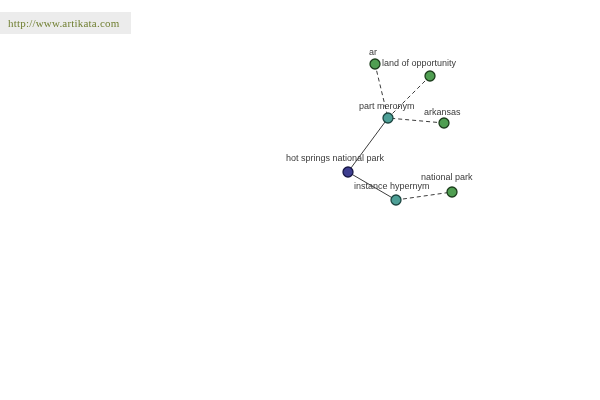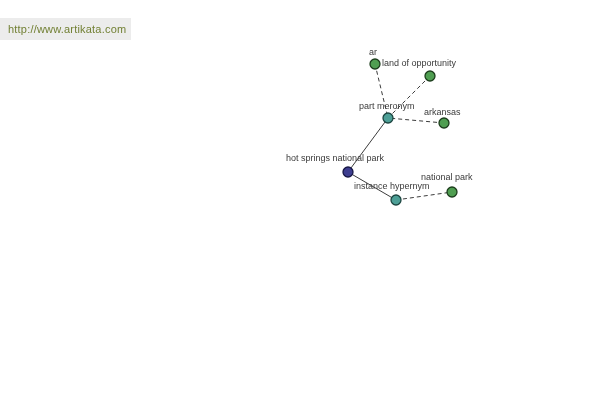--- a/index.html
+++ b/index.html
@@ -15,31 +15,32 @@
     font-family: "Liberation Sans", sans-serif;
   }
   .page {
     position: relative;
     width: 600px;
     height: 400px;
     background: #ffffff;
   }
   .address-bar {
     position: absolute;
-    top: 18px;
+    top: 12px;
     left: 0;
     width: 131px;
     height: 22px;
     background: #ececec;
     line-height: 22px;
     padding-left: 8px;
     box-sizing: border-box;
     font-size: 11px;
     letter-spacing: 0.2px;
     white-space: nowrap;
+    font-family: Liberation Serif, serif;
   }
   .graph-svg {
     position: absolute;
     top: 0;
     left: 0;
   }
   .graph-svg text {
     font-family: "Liberation Sans", sans-serif;
     font-size: 9px;
   }

